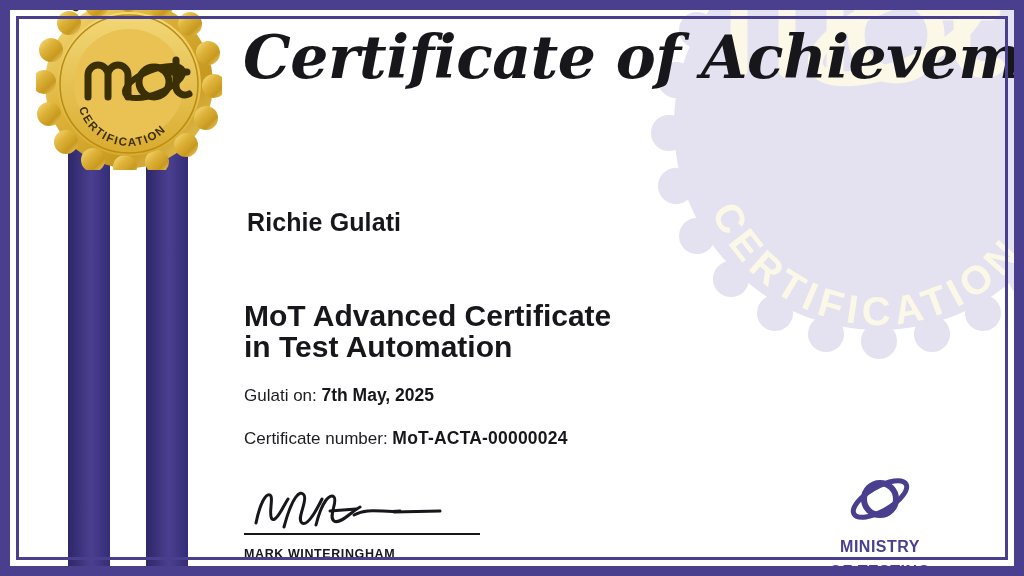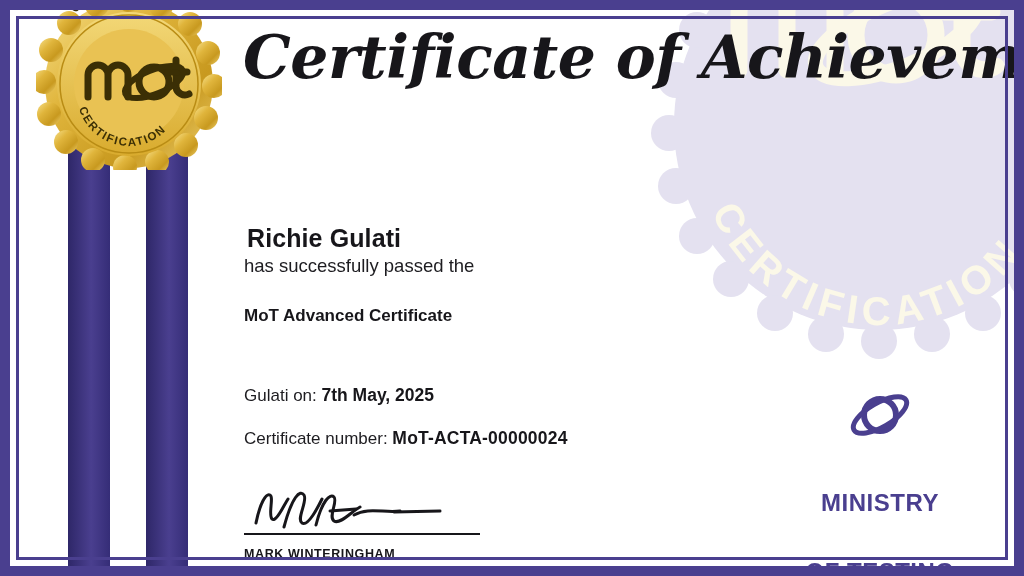--- a/index.html
+++ b/index.html
@@ -101,34 +101,33 @@
     color: #1d1c20;
   }
   .recipient {
     position: absolute;
     left: 4px;
     top: 208px;
     font-size: 25px;
     font-weight: 700;
     color: #17161a;
     letter-spacing: 0.1px;
-    margin-top: 16px;
   }
   .line-passed {
     position: absolute;
     left: 1px;
     top: 255px;
     font-size: 18.5px;
     color: #1d1c20;
   }
   .course {
     position: absolute;
     left: 1px;
     top: 300px;
-    font-size: 17px;
+    font-size: 30px;
     font-weight: 700;
     line-height: 31px;
     color: #17161a;
   }
   .awarded {
     position: absolute;
     left: 1px;
     top: 385px;
     font-size: 17px;
     color: #1d1c20;
@@ -183,26 +182,25 @@
   .brand {
     position: absolute;
     right: 44px;
     bottom: -8px;
     z-index: 12;
     text-align: center;
     width: 200px;
   }
   .brand-mark { display: block; margin: 0 auto 4px; }
   .brand-text {
-    font-size: 24px;
+    font-size: 16px;
     font-weight: 700;
     letter-spacing: 0.5px;
     color: #4a3f8f;
     line-height: 25px;
-    margin-top: 44px;
   }
 </style>
 </head>
 <body>
 
 <div class="certificate">
 
   <svg class="watermark" viewBox="0 0 470 440">
     <g>
 
@@ -325,23 +323,23 @@
       <circle cx="118" cy="84" r="15"></circle>
       <path d="M140 62 v27 a9 9 0 0 0 13 7"></path>
       <path d="M132 74 h19"></path>
       <ellipse cx="118" cy="84" rx="31" ry="12" transform="rotate(-22 118 84)" stroke-width="6"></ellipse>
     </g>
   </svg>
 
   <div class="content">
     <div class="title">Certificate of Achievement</div>
     <div class="recipient">Richie Gulati</div>
-    <div class="line-passed">has successfully passed the</div>
     <div class="course">
       <div>MoT Advanced Certificate</div>
+      <div>in Test Automation</div>
     </div>
     <div class="awarded">
       <span>Gulati on:</span>
       <b>7th May, 2025</b>
     </div>
     <div class="certnum">
       <span>Certificate number:</span>
       <b>MoT-ACTA-00000024</b>
     </div>
 

